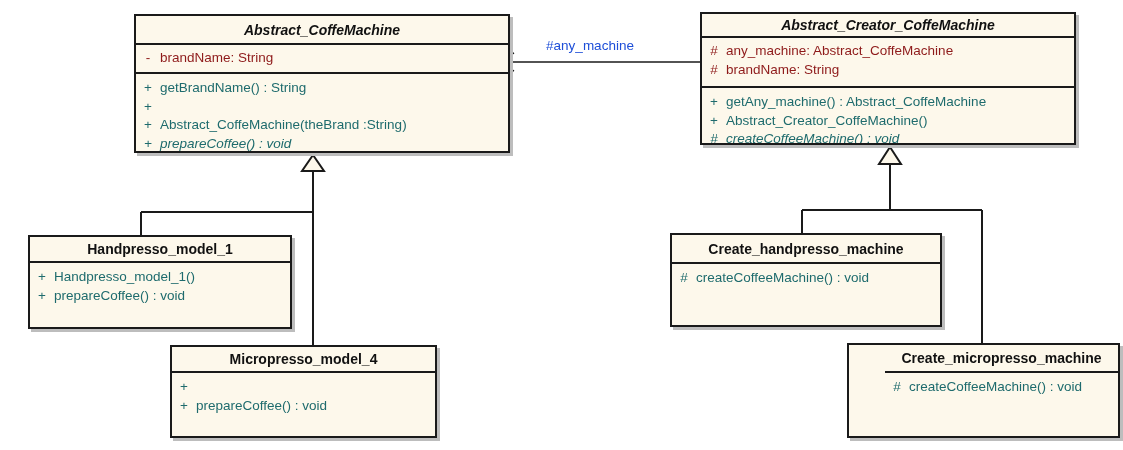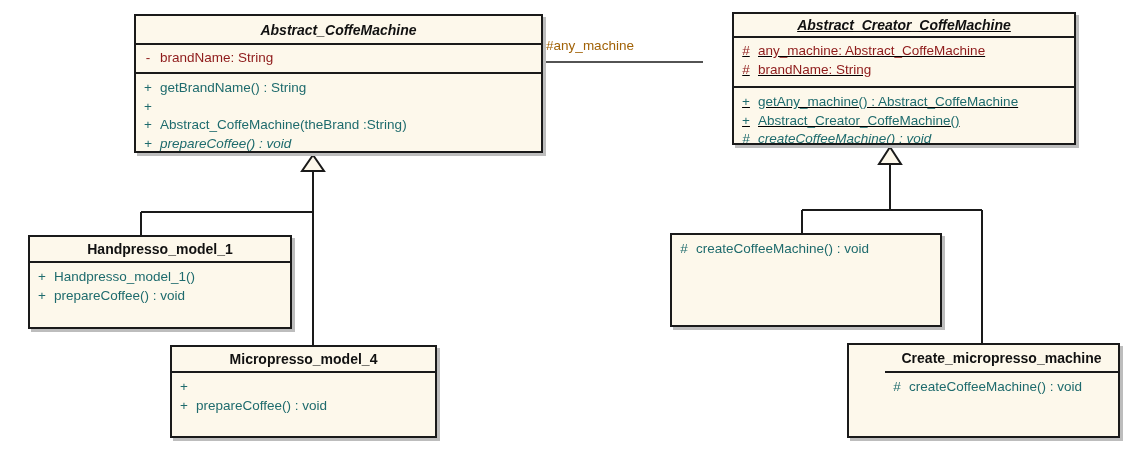--- a/index.html
+++ b/index.html
@@ -27,38 +27,38 @@
     padding:4px 0 0 0; flex:0 0 auto; overflow:hidden;
   }
   .uml-methods { padding:5px 0 0 0; flex:1 1 auto; overflow:hidden; }
   .member { display:flex; font-size:13.5px; line-height:18.5px; white-space:nowrap; }
   .member .vis { flex:0 0 24px; text-align:center; }
   .attr-row  { color:#8e1a1a; }
   .method-row{ color:#1e6b6d; }
   .it { font-style:italic; }
 
   
-  .box-a { left:134px; top:14px;  width:409px; height:139px; }
+  .box-a { left:134px; top:14px;  width:376px; height:139px; }
   .box-a .uml-title { height:29px; }
   .box-a .uml-attrs { height:29px; }
-  .box-b { left:732px; top:12px;  width:344px; height:133px;text-decoration:underline; }
+  .box-b { left:700px; top:12px;  width:376px; height:133px; }
   .box-b .uml-title { height:24px; }
   .box-b .uml-attrs { height:50px; }
   .box-c { left:8px;   top:235px; width:264px; height:94px;margin-left:20px; }
   .box-c .uml-title { height:26px; }
   .box-d { left:170px; top:345px; width:267px; height:93px; }
   .box-d .uml-title { height:26px; }
   .box-e { left:670px; top:233px; width:272px; height:94px; }
   .box-e .uml-title { height:29px; }
   .box-f { left:847px; top:343px; width:273px; height:95px;padding-left:36px; }
   .box-f .uml-title { height:28px; }
 
   .assoc-label {
     position:absolute; left:515px; top:38px; width:150px;
-    text-align:center; font-size:13.5px; color:#a16207; white-space:nowrap;
+    text-align:center; font-size:13.5px; color:#1d4ed8; white-space:nowrap;
   }
 </style>
 </head>
 <body>
 
 <div class="canvas">
 
   <svg class="connectors" viewBox="0 0 1123 450" xmlns="http://www.w3.org/2000/svg">
 
     <line x1="494" y1="62" x2="703" y2="62" stroke="#1a1a1a" stroke-width="1.6"></line>
@@ -154,20 +154,21 @@
         <span class="vis">+</span>
       </div>
       <div class="member method-row">
         <span class="vis">+</span>
         <span>prepareCoffee() : void</span>
       </div>
     </div>
   </div>
 
   <div class="uml-class box-e">
+    <div class="uml-title">Create_handpresso_machine</div>
     <div class="uml-methods">
       <div class="member method-row">
         <span class="vis">#</span>
         <span>createCoffeeMachine() : void</span>
       </div>
     </div>
   </div>
 
   <div class="uml-class box-f">
     <div class="uml-title">Create_micropresso_machine</div>

